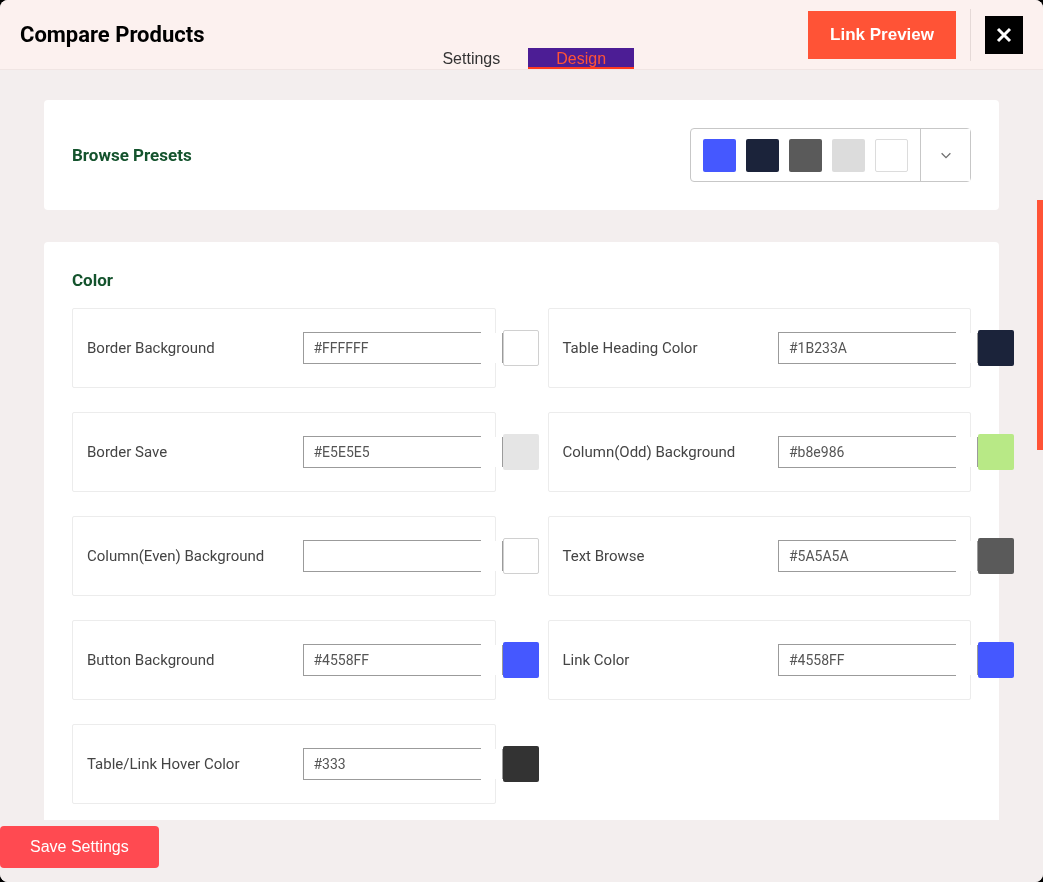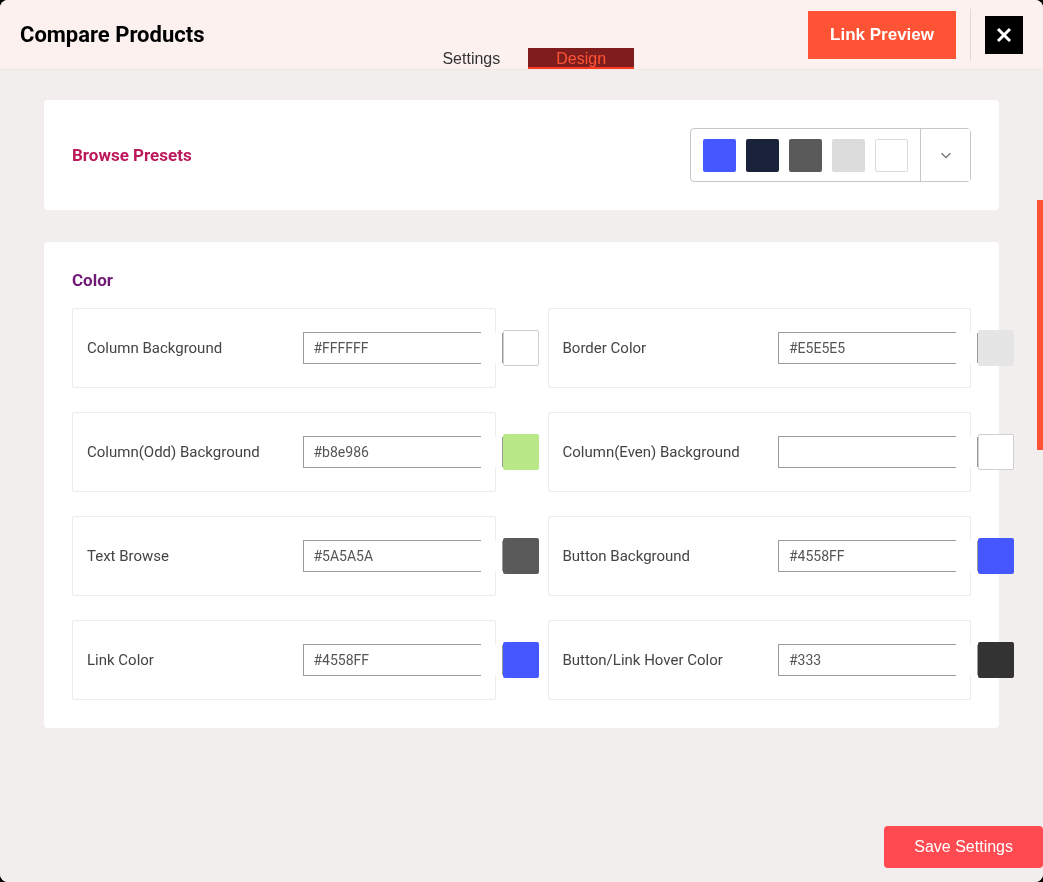--- a/index.html
+++ b/index.html
@@ -52,21 +52,21 @@
       font-size: 16px;
       color: #333;
       cursor: pointer;
       border: none;
       background: transparent;
       position: relative;
       margin-top: 48px;
     }
     .tab.active {
       color: #ff5336;
-      background: #7f1d1d;
+      background: #4c1d95;
       text-align: right;
     }
     .tab.active::after {
       content: "";
       position: absolute;
       left: 0;
       right: 0;
       bottom: 0;
       height: 2px;
       background: #ff3b1f;
@@ -121,21 +121,21 @@
       margin-bottom: 32px;
     }
     .presets-row {
       display: flex;
       align-items: center;
       justify-content: space-between;
     }
     .presets-label {
       font-size: 17px;
       font-weight: 700;
-      color: #be185d;
+      color: #14532d;
     }
     .preset-select {
       display: flex;
       border: 1px solid #c7c7c7;
       border-radius: 4px;
       height: 54px;
     }
     .preset-swatches {
       display: flex;
       align-items: center;
@@ -165,21 +165,21 @@
     .preset-dropdown-btn svg {
       width: 14px;
       height: 14px;
       stroke: #6f6f6f;
       stroke-width: 1.5;
       fill: none;
     }
     .section-title {
       font-size: 17px;
       font-weight: 700;
-      color: #701a75;
+      color: #14532d;
       margin-bottom: 18px;
     }
     .color-grid {
       display: grid;
       grid-template-columns: 1fr 1fr;
       gap: 24px 52px;
     }
     .color-row {
       border: 1px solid #ececec;
       border-radius: 2px;
@@ -220,21 +220,21 @@
       width: 36px;
       height: 36px;
       border-radius: 2px;
     }
     .color-swatch-inner.outlined {
       border: 1px solid #d0d0d0;
     }
     .modal-footer {
       flex: 0 0 auto;
       display: flex;
-      justify-content: flex-end;
+      justify-content: flex-start;
       padding: 6px 0 14px 0;
       background: #f3eeee;
     }
     .save-btn {
       background: #ff4a51;
       color: #fff;
       border: none;
       font-size: 16px;
       padding: 12px 30px;
       border-radius: 4px;
@@ -295,30 +295,39 @@
               </svg>
           </button>
         </div>
       </div>
     </div>
 
     <div class="card">
       <div class="section-title">Color</div>
       <div class="color-grid" id="color-grid">
           <div class="color-row">
-            <div class="color-label">Column Background</div>
+            <div class="color-label">Border Background</div>
             <div class="color-input-wrap">
               <input class="color-text" type="text" value="#FFFFFF" style="">
               <div class="color-swatch-box">
                 <div class="color-swatch-inner outlined" style="background: rgb(255, 255, 255);"></div>
               </div>
             </div>
           </div>
           <div class="color-row">
-            <div class="color-label">Border Color</div>
+            <div class="color-label">Table Heading Color</div>
+            <div class="color-input-wrap">
+              <input class="color-text" type="text" value="#1B233A" style="">
+              <div class="color-swatch-box">
+                <div class="color-swatch-inner" style="background: rgb(27, 35, 58);"></div>
+              </div>
+            </div>
+          </div>
+          <div class="color-row">
+            <div class="color-label">Border Save</div>
             <div class="color-input-wrap">
               <input class="color-text" type="text" value="#E5E5E5" style="">
               <div class="color-swatch-box">
                 <div class="color-swatch-inner" style="background: rgb(229, 229, 229);"></div>
               </div>
             </div>
           </div>
           <div class="color-row">
             <div class="color-label">Column(Odd) Background</div>
             <div class="color-input-wrap">
@@ -358,21 +367,21 @@
           <div class="color-row">
             <div class="color-label">Link Color</div>
             <div class="color-input-wrap">
               <input class="color-text" type="text" value="#4558FF" style="">
               <div class="color-swatch-box">
                 <div class="color-swatch-inner" style="background: rgb(69, 88, 255);"></div>
               </div>
             </div>
           </div>
           <div class="color-row">
-            <div class="color-label">Button/Link Hover Color</div>
+            <div class="color-label">Table/Link Hover Color</div>
             <div class="color-input-wrap">
               <input class="color-text" type="text" value="#333" style="">
               <div class="color-swatch-box">
                 <div class="color-swatch-inner" style="background: rgb(51, 51, 51);"></div>
               </div>
             </div>
           </div>
         </div>
     </div>
 

